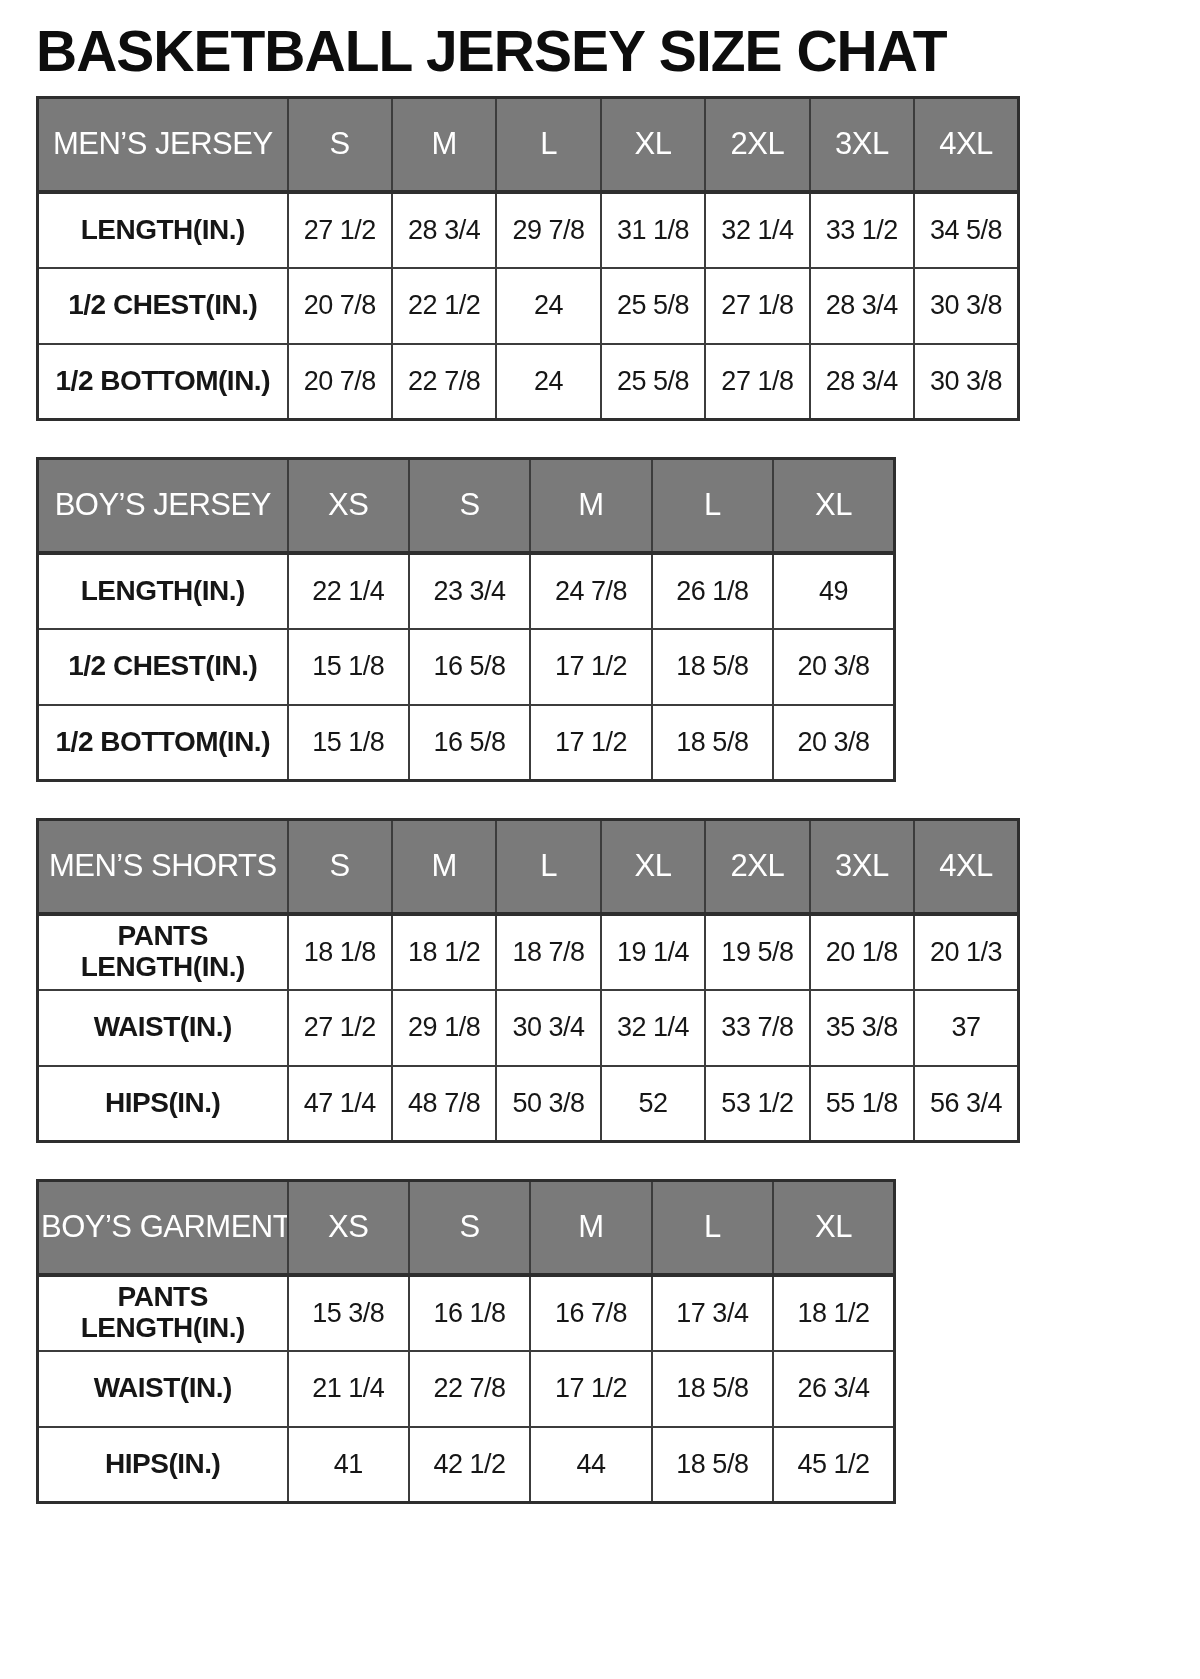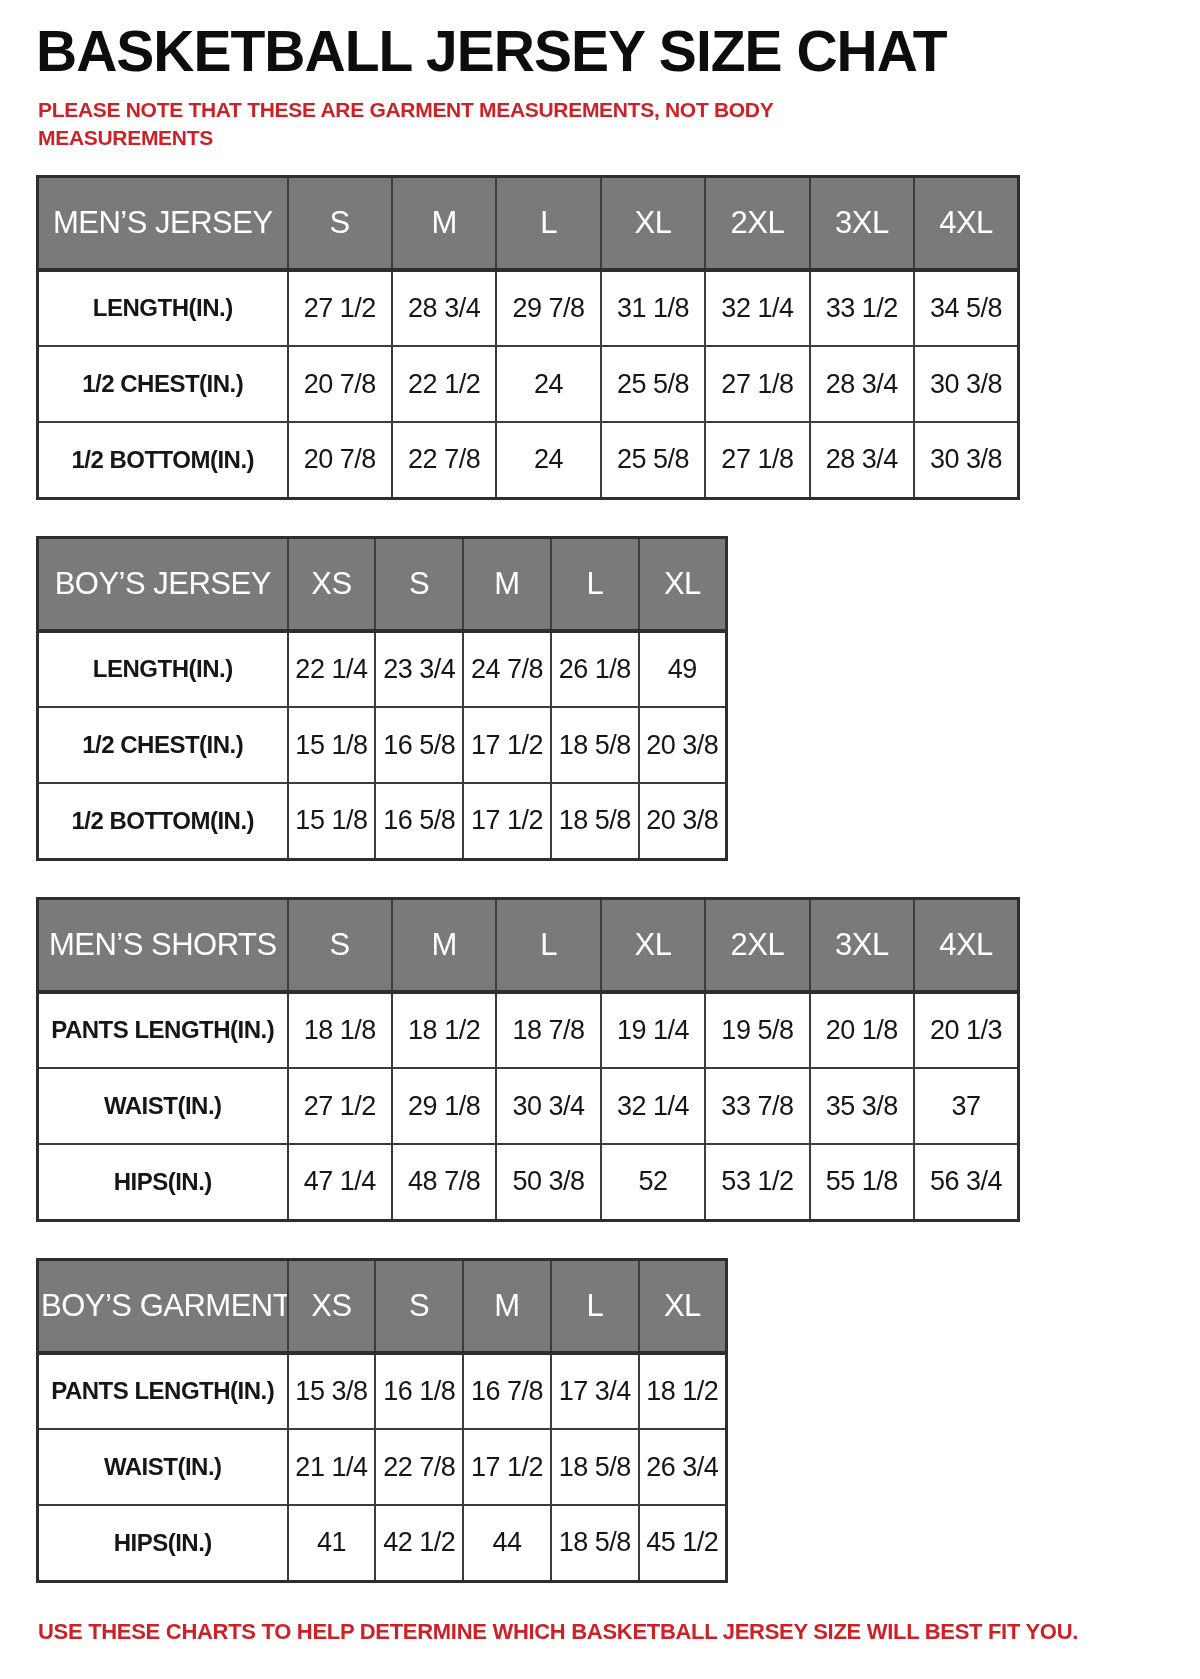--- a/index.html
+++ b/index.html
@@ -36,21 +36,21 @@
     margin:0 0 22px 2px;
     letter-spacing:-0.3px;
   }
   table.size-table{
     border-collapse:collapse;
     table-layout:fixed;
     margin:0 0 36px 0;
     border:3px solid var(--border-heavy);
   }
   table.size-table.wide{width:984px;}
-  table.size-table.narrow{width:692px;}
+  table.size-table.narrow{width:860px;}
   .size-table th,.size-table td{
     border:2px solid var(--border);
     text-align:center;
     vertical-align:middle;
     padding:4px 2px;
     overflow:hidden;
   }
   .size-table thead th{
     background:var(--header-bg);
     color:var(--header-text);
@@ -66,38 +66,37 @@
   }
   .size-table tbody td{
     background:#ffffff;
     height:76px;
     font-size:27px;
     color:var(--ink);
     letter-spacing:-0.5px;
   }
   .size-table tbody td.label{
     font-weight:bold;
-    font-size:24px;
+    font-size:28px;
     line-height:1.1;
   }
   .footer{
     color:var(--accent-red);
     font-size:22px;
     font-weight:bold;
     letter-spacing:-0.3px;
     margin:6px 0 0 2px;
     white-space:nowrap;
   }
 </style>
 </head>
 <body>
 
 <div class="page">
   <h1 class="title">BASKETBALL JERSEY SIZE CHAT</h1>
-  <p class="note">PLEASE NOTE THAT THESE ARE GARMENT MEASUREMENTS, NOT BODY MEASUREMENTS</p>
   <div id="tables-root">
       <table class="size-table wide">
         <colgroup>
           <col style="width: 250px;">
           <col>
           <col>
           <col>
           <col>
           <col>
           <col>
@@ -290,14 +289,13 @@
             <td class="label">HIPS(IN.)</td>
             <td class="">41</td>
             <td class="">42 1/2</td>
             <td class="">44</td>
             <td class="">18 5/8</td>
             <td class="">45 1/2</td>
           </tr>
         </tbody>
       </table>
     </div>
-  <p class="footer">USE THESE CHARTS TO HELP DETERMINE WHICH BASKETBALL JERSEY SIZE WILL BEST FIT YOU.</p>
 </div>
 
 </body></html>

